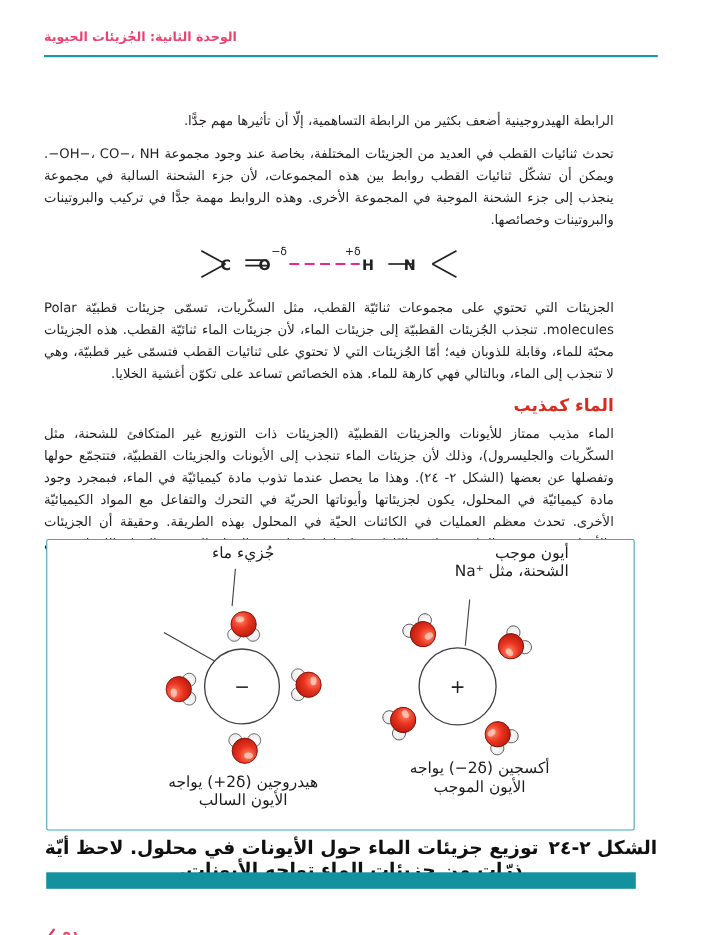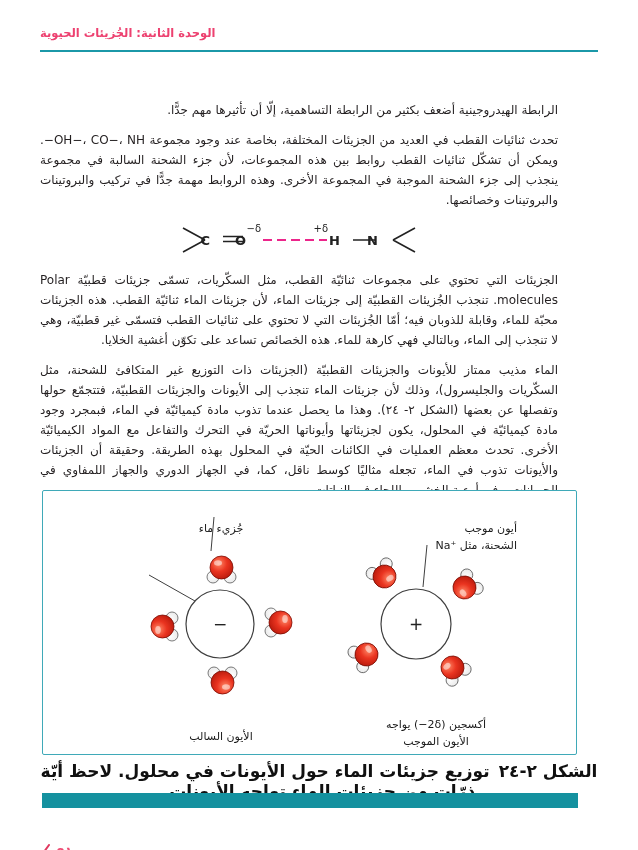--- a/index.html
+++ b/index.html
@@ -28,21 +28,21 @@
   .formula{display:block;margin:4px auto 10px auto;}
   .formula text{font-family:"DejaVu Sans",sans-serif;}
   
   .figbox{
     position:absolute;left:42px;top:490px;width:533px;height:263px;
     background:#fff;border:1.5px solid #3fa9b8;border-radius:2px;
   }
   .figbox svg{position:absolute;left:0;top:0;}
   .figlabel{
     position:absolute;direction:rtl;text-align:center;
-    font-size:11px;line-height:17px;color:#1a1a1a;margin-top:25px;
+    font-size:14px;line-height:17px;color:#1a1a1a;
   }
   .figcaption{
     position:absolute;left:40px;top:761px;width:558px;
     text-align:center;font-size:17px;font-weight:bold;color:#101010;direction:rtl;
   }
   .figcaption .cap-label{margin-left:9px;}
   .footer-bar{
     position:absolute;left:42px;top:793px;width:536px;height:15px;background:#14919f;
   }
   .pagenum{
@@ -71,20 +71,21 @@
       <text x="82" y="12" font-size="10" fill="#222">δ−</text>
       <line x1="84" y1="20" x2="148" y2="20" stroke="#ec268b" stroke-width="2" stroke-dasharray="9,5"></line>
       <text x="149" y="12" font-size="10" fill="#222">δ+</text>
       <text x="161" y="25" font-size="13" font-weight="bold" fill="#222">H</text>
       <line x1="174" y1="20" x2="196" y2="20" stroke="#222" stroke-width="1.5"></line>
       <text x="199" y="25" font-size="13" font-weight="bold" fill="#222">N</text>
       <path d="M236,8 L214,20 M236,32 L214,20" stroke="#222" stroke-width="1.6" fill="none"></path>
     </svg>
 
     <p>الجزيئات التي تحتوي على مجموعات ثنائيّة القطب، مثل السكّريات، تسمّى جزيئات قطبيّة Polar molecules. تنجذب الجُزيئات القطبيّة إلى جزيئات الماء، لأن جزيئات الماء ثنائيّة القطب. هذه الجزيئات محبّة للماء، وقابلة للذوبان فيه؛ أمّا الجُزيئات التي لا تحتوي على ثنائيات القطب فتسمّى غير قطبيّة، وهي لا تنجذب إلى الماء، وبالتالي فهي كارهة للماء. هذه الخصائص تساعد على تكوّن أغشية الخلايا.</p>
+    <h2 class="section-heading">الماء كمذيب</h2>
     <p>الماء مذيب ممتاز للأيونات والجزيئات القطبيّة (الجزيئات ذات التوزيع غير المتكافئ للشحنة، مثل السكّريات والجليسرول)، وذلك لأن جزيئات الماء تنجذب إلى الأيونات والجزيئات القطبيّة، فتتجمّع حولها وتفصلها عن بعضها (الشكل ٢- ٢٤). وهذا ما يحصل عندما تذوب مادة كيميائيّة في الماء، فبمجرد وجود مادة كيميائيّة في المحلول، يكون لجزيئاتها وأيوناتها الحريّة في التحرك والتفاعل مع المواد الكيميائيّة الأخرى. تحدث معظم العمليات في الكائنات الحيّة في المحلول بهذه الطريقة. وحقيقة أن الجزيئات والأيونات تذوب في الماء، تجعله مثاليًا كوسط ناقل، كما، في الجهاز الدوري والجهاز اللمفاوي في الحيوانات، وفي أوعية الخشب واللحاء في النباتات.</p>
   </div>
 
   <div class="figbox">
     <svg width="533" height="263" viewBox="0 0 533 263">
       <defs>
         <radialGradient id="gO" cx="0.38" cy="0.32" r="0.8">
           <stop offset="0%" stop-color="#ff8a68"></stop>
           <stop offset="45%" stop-color="#ea3420"></stop>
           <stop offset="100%" stop-color="#b01508"></stop>
@@ -124,20 +125,21 @@
     </svg>
 
     <div class="figlabel" style="left:128px;top:4px;width:100px;">
       <span>جُزيء ماء</span>
     </div>
     <div class="figlabel" style="left:338px;top:4px;width:136px;text-align:right;">
       <div>أيون موجب</div>
       <div>الشحنة، مثل Na⁺‎</div>
     </div>
     <div class="figlabel" style="left:93px;top:212px;width:170px;">
+      <div>هيدروجين (2δ+) يواجه</div>
       <div>الأيون السالب</div>
     </div>
     <div class="figlabel" style="left:308px;top:200px;width:170px;">
       <div>أكسجين (2δ−) يواجه</div>
       <div>الأيون الموجب</div>
     </div>
   </div>
 
   <div class="figcaption">
     <span class="cap-label">الشكل ٢-٢٤</span><span>توزيع جزيئات الماء حول الأيونات في محلول. لاحظ أيّة ذرّات من جزيئات الماء تواجه الأيونات.</span>

